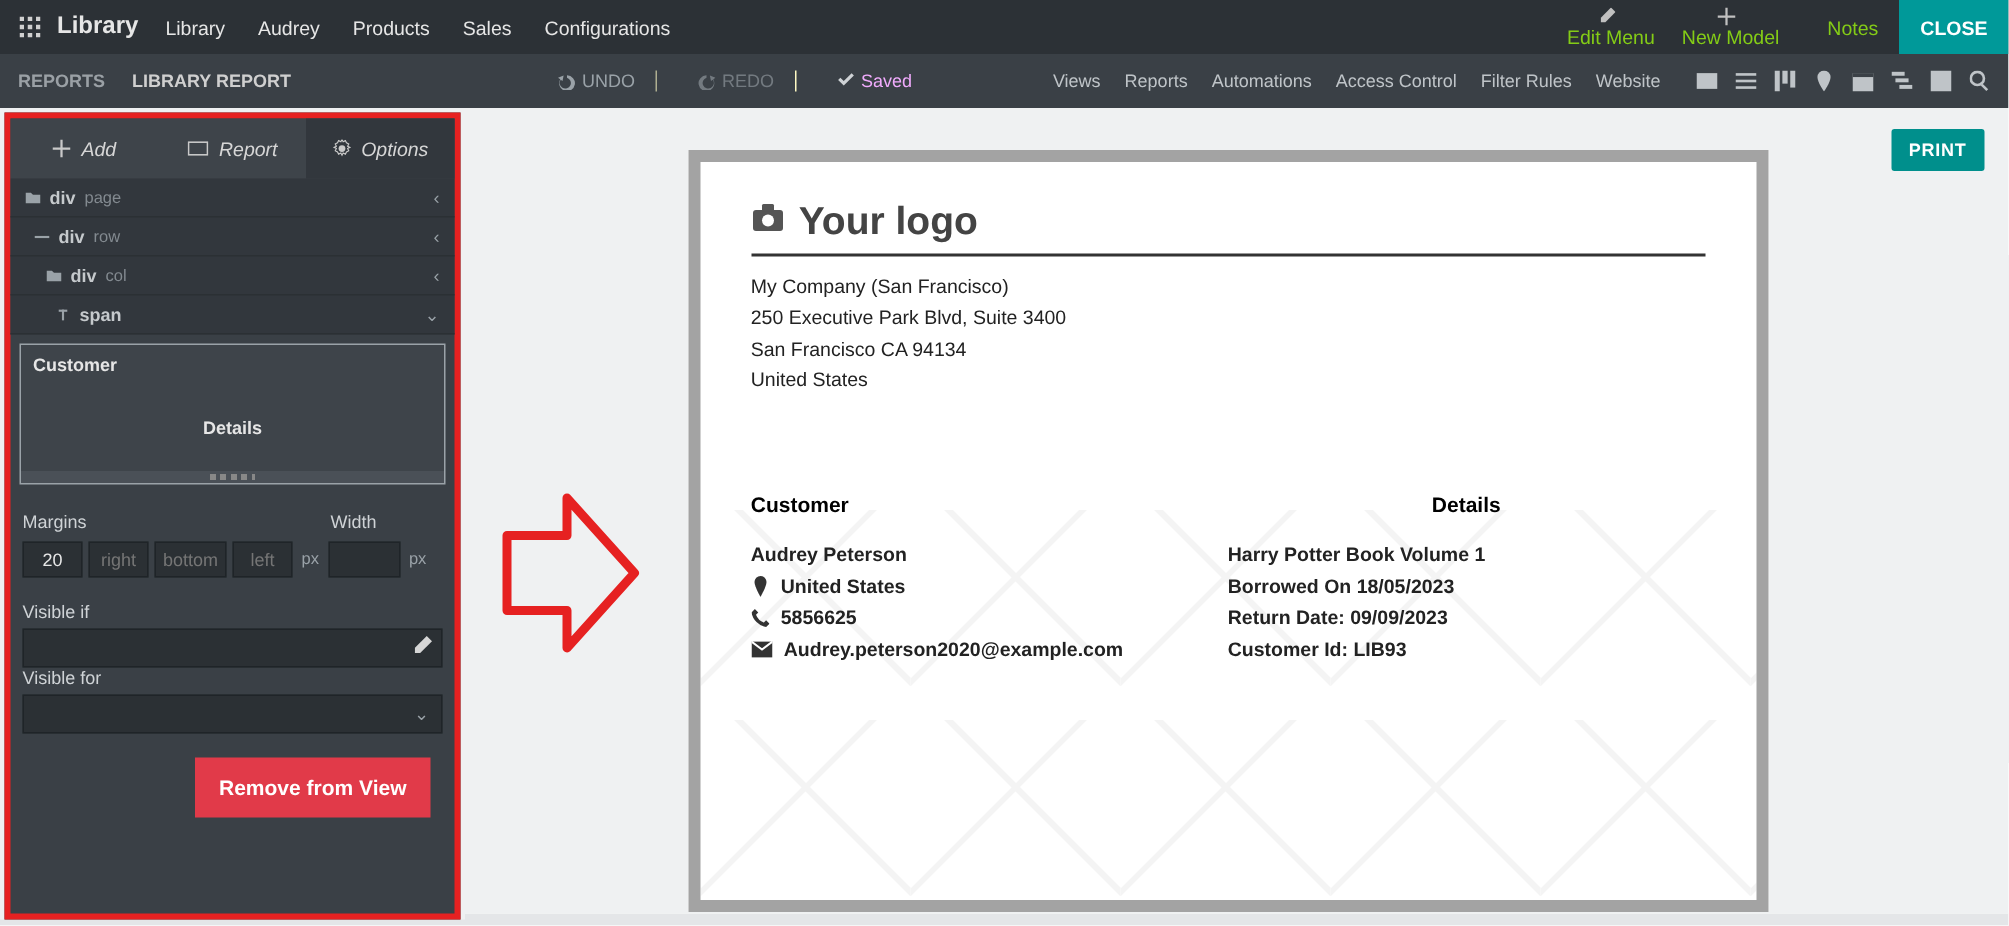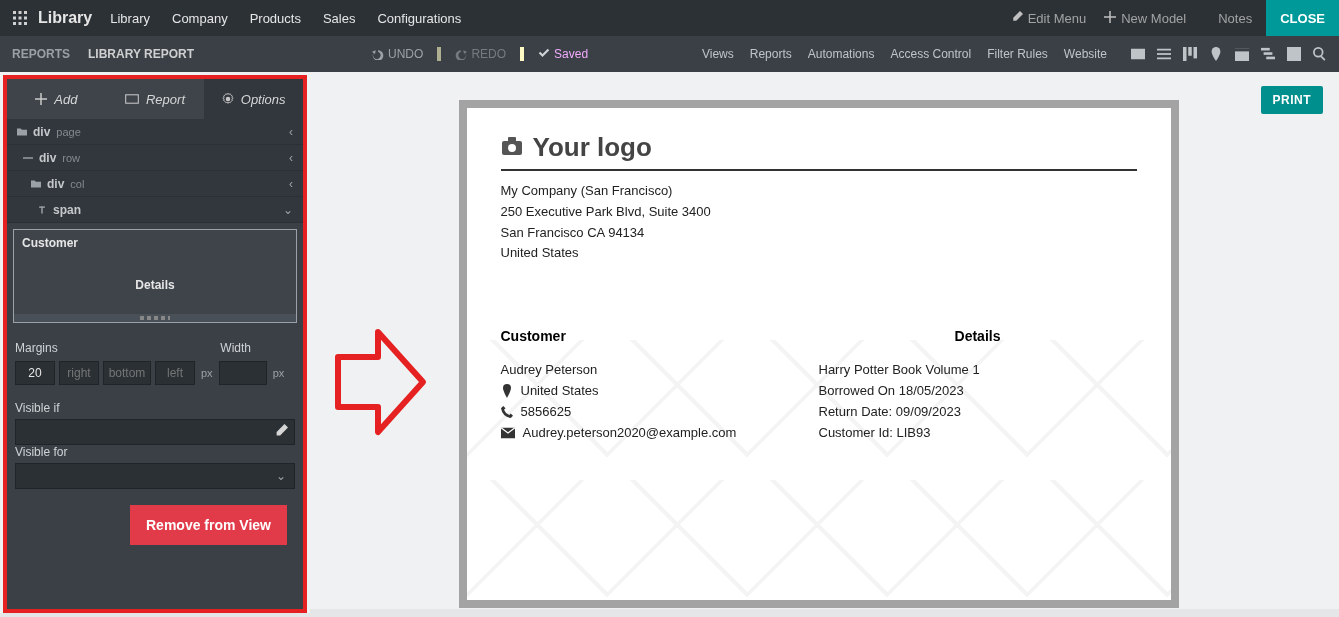--- a/index.html
+++ b/index.html
@@ -4,32 +4,32 @@
 <style>
 * { box-sizing: border-box; margin: 0; padding: 0; }
 html, body { width: 1339px; height: 617px; font-family: "Helvetica Neue", Arial, sans-serif; overflow: hidden; background: #fff; }
 
 .topbar { height: 36px; background: #2c3136; display: flex; align-items: center; color: #e6e6e6; font-size: 13px; }
 .topbar .apps-icon { width: 20px; height: 20px; margin: 0 8px 0 10px; display:flex; align-items:center; justify-content:center; cursor:pointer;}
 .topbar .apps-icon svg { fill:#d0d0d0; }
 .topbar .brand { font-weight: 600; font-size: 16px; margin-right: 18px; }
 .topbar .menu-item { margin-right: 22px; cursor:pointer; }
 .topbar .spacer { flex:1; }
-.topbar .rlink { margin-right: 18px; display:flex; align-items:flex-start; color:#a3a3a3; cursor:pointer;}
+.topbar .rlink { margin-right: 18px; display:flex; align-items:center; color:#84cc16; cursor:pointer;flex-direction:column;}
 .topbar .rlink svg { fill:#c0c0c0; margin-right:5px;}
 .topbar .notes { margin-right: 0px; padding:0 14px; }
 .topbar .close { background:#009999; color:#fff; font-weight:600; padding:0 14px; height:36px; display:flex; align-items:center; cursor:pointer;}
 
 .subbar { height: 36px; background:#3a4046; display:flex; align-items:center; color:#cfcfcf; font-size:12px; }
 .subbar .left { display:flex; align-items:center; padding-left:12px; }
 .subbar .left .tab { margin-right: 18px; font-weight:600; cursor:pointer; }
 .subbar .left .tab.dim { color:#9aa0a5; }
 .subbar .center { flex:1; display:flex; align-items:center; justify-content:flex-start; padding-left:160px;}
 .subbar .center .action { margin-right:14px; display:flex; align-items:center; color:#9aa2a8; cursor:pointer;}
-.subbar .center .action.sep { border-left:4px solid #fef9c3; padding-left:14px;text-align:right;}
+.subbar .center .action.sep { border-left:1px solid #fef9c3; padding-left:27px;text-align:right;}
 .subbar .center .action.dim { opacity:0.6;}
 .subbar .center .action svg { fill:#9aa2a8; margin-right:4px;}
 .subbar .center .saved { color:#f0abfc; display:flex; align-items:center;}
 .subbar .center .saved svg { fill:#cfd3d6; margin-right:4px; }
 .subbar .right { display:flex; align-items:center; padding-right:8px;}
 .subbar .right .navlink { margin-right:16px; color:#bfc4c8; font-size:12px; cursor:pointer;}
 .subbar .icon-btn { width:22px; height:22px; display:flex; align-items:center; justify-content:center; margin-left:4px; cursor:pointer;}
 .subbar .icon-btn svg { fill:#bfc4c8; }
 
 .main { position:relative; height: calc(617px - 72px - 8px); display:flex; background:#eff1f2; }
@@ -76,21 +76,21 @@
   linear-gradient(135deg, transparent 40%, #999 40%, #999 42%, transparent 42%),
   linear-gradient(45deg, transparent 58%, #999 58%, #999 60%, transparent 60%);
   background-size:140px 140px; }
 .logo-row { display:flex; align-items:center; gap:10px; border-bottom:2px solid #333; padding-bottom:6px; margin-bottom:10px;}
 .logo-row .cam { color:#555;}
 .logo-row .logo-text { font-size:26px; font-weight:800; color:#444;}
 .addr { font-size:13px; color:#222; line-height:1.6;}
 .cols { display:flex; margin-top:64px; position:relative; z-index:1;}
 .col { flex:1;}
 .colh { font-weight:700; font-size:14px; margin-bottom:18px;}
-.line { font-size:13px; color:#222; display:flex; align-items:center; gap:8px; margin-bottom:6px;}
+.line { font-size:13px; color:#222; display:flex; align-items:center; gap:8px; margin-bottom:6px;font-weight:bold;}
 .line svg { fill:#333; }
 .bottom-strip { height:8px; background:#e4e6e8; width:100%; }
 </style>
 </head>
 <body>
 
 <div class="topbar">
   <div class="apps-icon">
     <svg width="14" height="14" viewBox="0 0 14 14">
         <rect width="3" height="3"></rect>
@@ -99,21 +99,21 @@
         <rect y="5.5" width="3" height="3"></rect>
         <rect x="5.5" y="5.5" width="3" height="3"></rect>
         <rect x="11" y="5.5" width="3" height="3"></rect>
         <rect y="11" width="3" height="3"></rect>
         <rect x="5.5" y="11" width="3" height="3"></rect>
         <rect x="11" y="11" width="3" height="3"></rect>
       </svg>
   </div>
   <div class="brand">Library</div>
   <div class="menu-item">Library</div>
-  <div class="menu-item">Company</div>
+  <div class="menu-item">Audrey</div>
   <div class="menu-item">Products</div>
   <div class="menu-item">Sales</div>
   <div class="menu-item">Configurations</div>
   <div class="spacer"></div>
   <div class="rlink">
     <svg width="12" height="12" viewBox="0 0 16 16">
         <path d="M12 0l4 4-9 9H3v-4z"></path>
       </svg>
     <span>Edit Menu</span>
   </div>

